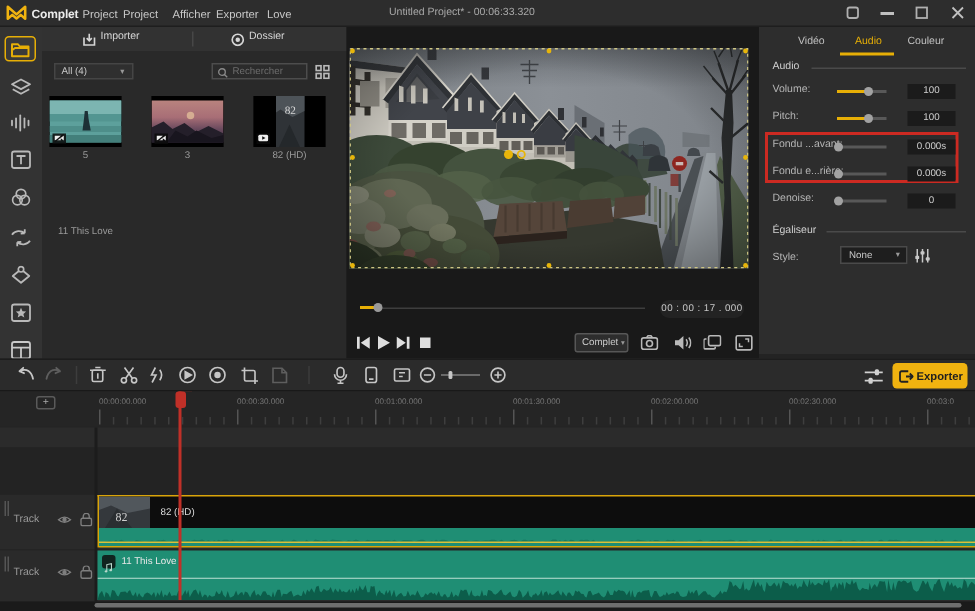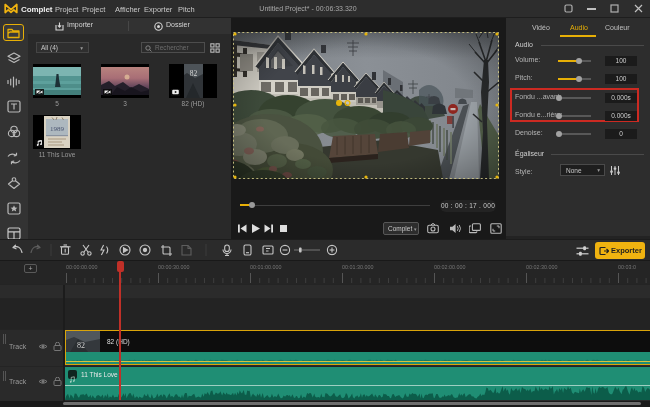--- a/index.html
+++ b/index.html
@@ -49,21 +49,21 @@
 
   <div id="topbar" class="abs">
     <svg class="abs" style="left:4px;top:3px" width="14" height="11" viewBox="0 0 14 11">
       <path d="M1.2 9.5 L1.2 1.5 L7 6.6 L12.8 1.5 L12.8 9.5 L9.8 6.9 L7 9.3 L4.2 6.9 Z" fill="none" stroke="#f0b310" stroke-width="1.7" stroke-linejoin="round"></path>
     </svg>
     <div id="brand">Complet</div>
     <div class="menu" style="left:55px">Project</div>
     <div class="menu" style="left:82px">Project</div>
     <div class="menu" style="left:115px">Afficher</div>
     <div class="menu" style="left:144px">Exporter</div>
-    <div class="menu" style="left:178px">Pitch</div>
+    <div class="menu" style="left:178px">Love</div>
     <div id="title">Untitled Project* - 00:06:33.320</div>
     <svg class="abs" style="left:564px;top:4px" width="9" height="10" viewBox="0 0 9 10">
       <rect x="1" y="1" width="7" height="7" rx="1.5" fill="none" stroke="#b0b0b0" stroke-width="1.2"></rect>
     </svg>
     <div class="abs" style="left:587px;top:8px;width:9px;height:1.5px;background:#c0c0c0"></div>
     <svg class="abs" style="left:610px;top:4px" width="9" height="10" viewBox="0 0 9 10">
       <rect x="1" y="1" width="7" height="7" fill="none" stroke="#b0b0b0" stroke-width="1.2"></rect>
     </svg>
     <svg class="abs" style="left:634px;top:4px" width="9" height="10" viewBox="0 0 9 10">
       <path d="M1 1 L8 8 M8 1 L1 8" stroke="#c0c0c0" stroke-width="1.2"></path>
@@ -195,36 +195,20 @@
       </svg>
       <div class="badge"><svg width="7" height="6" viewBox="0 0 7 6">
             <rect x="0.2" y="0.8" width="6.6" height="4.4" rx="1" fill="#eee"></rect>
             <path d="M2.8 1.8 L5 3 L2.8 4.2 Z" fill="#111"></path>
           </svg></div>
     </div>
     <div class="thlabel" style="left:5px;top:82px;width:48px">5</div>
     <div class="thlabel" style="left:73px;top:82px;width:48px">3</div>
     <div class="thlabel" style="left:141px;top:82px;width:48px">82 (HD)</div>
 
-    <div class="thumb" style="left:5px;top:97px;width:48px;height:34px">
-      <svg width="48" height="34" viewBox="0 0 48 34">
-        <rect width="48" height="34" fill="#000"></rect>
-        <rect x="11" y="1" width="26" height="32" fill="#d9d2c2"></rect>
-        <rect x="13" y="4" width="22" height="16" fill="#adb8bf"></rect>
-        <path d="M13 20 h22 v1.2 h-22 Z" fill="#8a93a0"></path>
-        <text x="24" y="16" font-size="7" fill="#4a5570" text-anchor="middle" font-family="Liberation Serif,serif">1989</text>
-        <path d="M15 24 h18 M15 27 h14 M15 30 h16" stroke="#a89880" stroke-width="1"></path>
-        <path d="M19 2.5 l2 2.5 M24 2 l-1 3 M29 2.5 l1.5 2.5" stroke="#8a7a68" stroke-width=".9"></path>
-      </svg>
-      <div class="badge"><svg width="7" height="6" viewBox="0 0 7 6">
-            <path d="M2.2 5 V1 L5.5 0.4 V4.2 M2.2 1.6 L5.5 1" stroke="#eee" stroke-width="0.9" fill="none"></path>
-            <circle cx="1.7" cy="5" r="0.9" fill="#eee"></circle>
-            <circle cx="5" cy="4.2" r="0.9" fill="#eee"></circle>
-          </svg></div>
-    </div>
     <div class="thlabel" style="left:5px;top:133px;width:48px">11 This Love</div>
   </div>
 
   <div id="preview" class="abs">
 
     <div class="abs" style="left:2px;top:14px;width:266px;height:147px">
       <svg width="266" height="147" viewBox="0 0 266 147">
         <defs>
           <linearGradient id="sky" x1="0" y1="0" x2="1" y2="0">
             <stop offset="0" stop-color="#7b8085"></stop>

